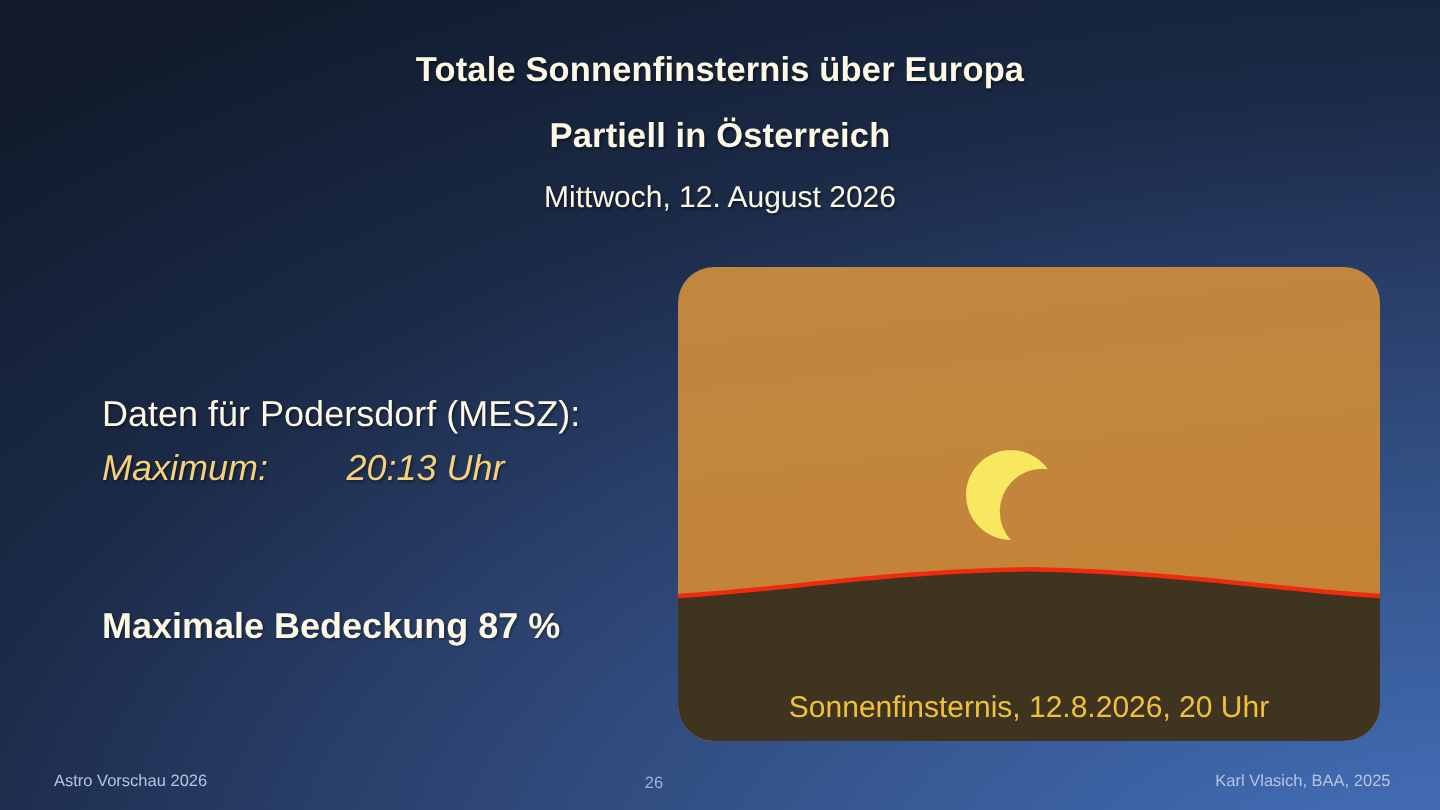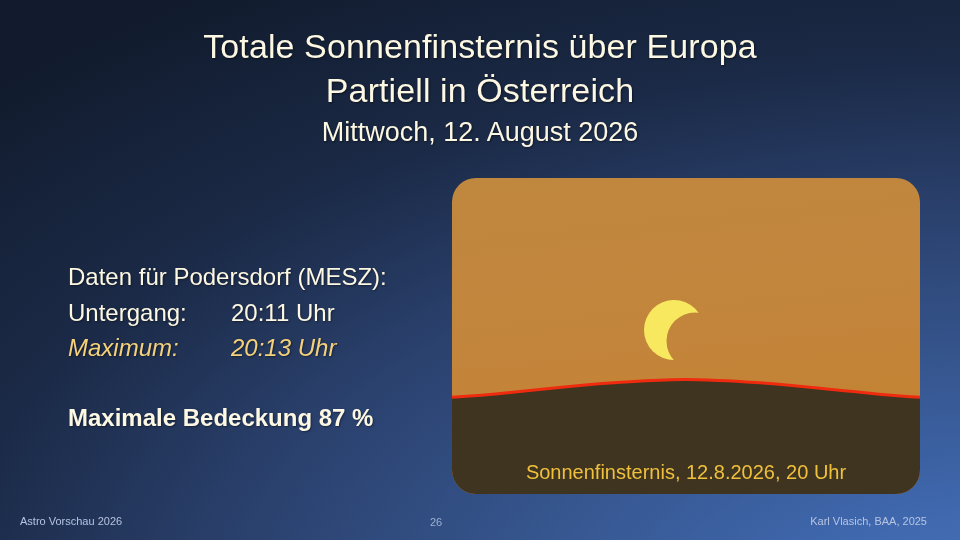--- a/index.html
+++ b/index.html
@@ -20,28 +20,28 @@
   
   #title-block {
     position: absolute;
     left: 0;
     top: 24px;
     width: 960px;
     text-align: center;
     color: #fdf8e3;
   }
   .title-line-1, .title-line-2 {
-    font-size: 34px;
+    font-size: 23px;
     line-height: 44px;
-    font-weight: normal;
+    font-weight: bold;
     letter-spacing: 0.1px;
     text-shadow: 1px 1px 2px rgba(0,0,0,0.45);
   }
   .title-line-3 {
-    font-size: 27px;
+    font-size: 20px;
     line-height: 40px;
     font-weight: normal;
     text-shadow: 1px 1px 2px rgba(0,0,0,0.45);
   }
 
   
   #data-block {
     position: absolute;
     left: 68px;
     top: 214px;
@@ -108,21 +108,21 @@
     position: absolute;
     left: 0;
     bottom: 0;
     width: 960px;
     height: 34px;
     font-size: 11px;
     color: #b6c4e2;
   }
   #footer-left {
     position: absolute;
-    left: 20px;
+    left: 36px;
     top: 9px;
   }
   #footer-page {
     position: absolute;
     left: 0;
     top: 10px;
     width: 872px;
     text-align: center;
     color: #9fb1d6;
     font-size: 11px;
@@ -141,23 +141,20 @@
   <div id="title-block">
     <div class="title-line-1">Totale Sonnenfinsternis über Europa</div>
     <div class="title-line-2">Partiell in Österreich</div>
     <div class="title-line-3">Mittwoch, 12. August 2026</div>
   </div>
 
   <div id="data-block">
     <div class="data-heading">Daten für Podersdorf (MESZ):</div>
 
 
-    <div class="data-row">
-      <span class="lbl">Untergang:</span><span class="val">20:11 Uhr</span>
-    </div>
 
     <div class="data-row row-highlight">
       <span class="lbl">Maximum:</span><span class="val">20:13 Uhr</span>
     </div>
   </div>
 
   <div id="coverage-line">Maximale Bedeckung 87 %</div>
 
   <div id="eclipse-figure">
     <svg id="eclipse-svg" viewBox="0 0 468 316" preserveAspectRatio="none">

